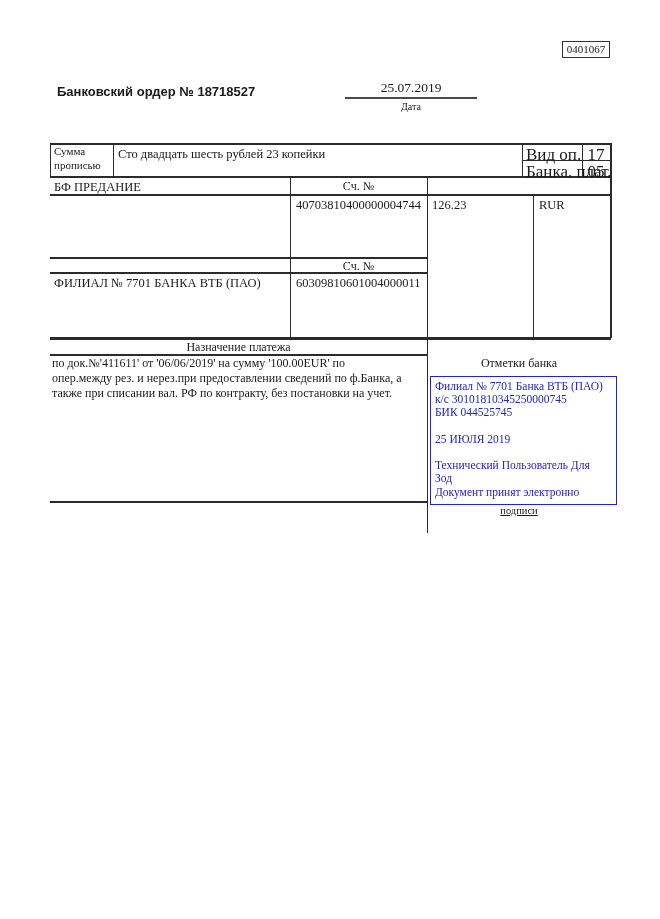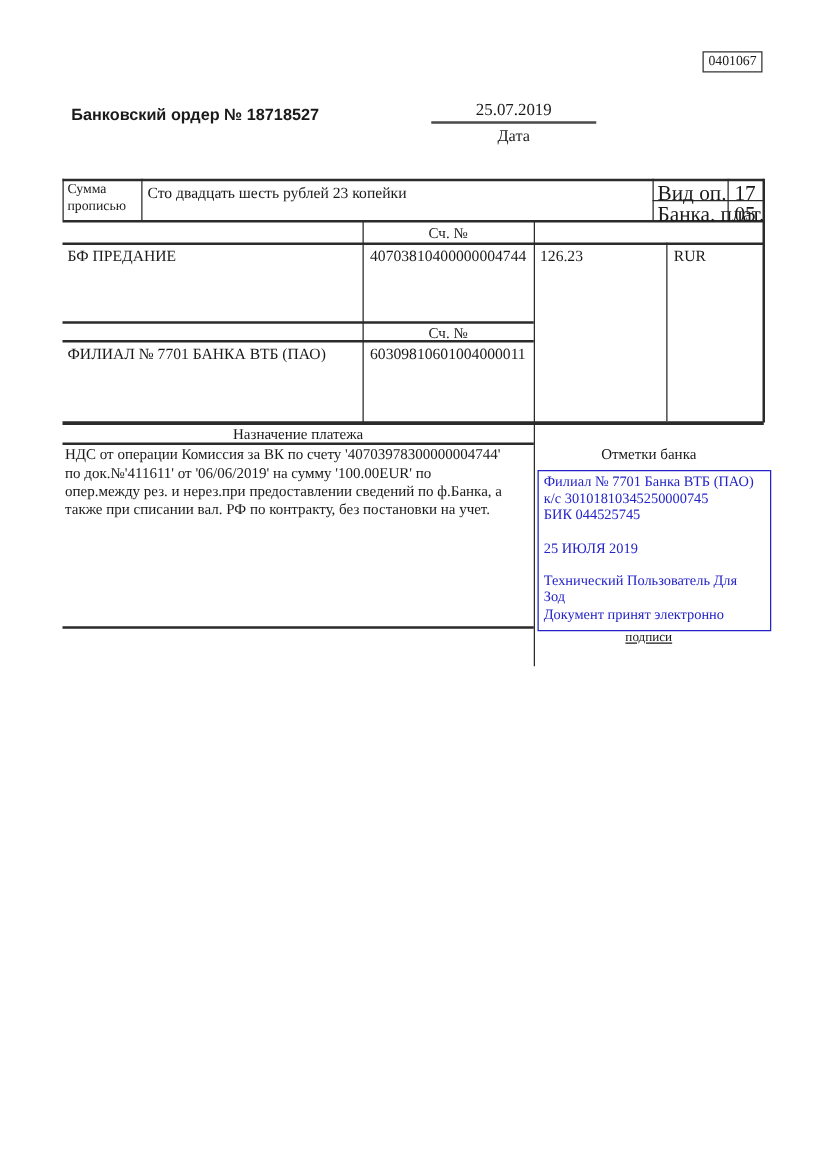--- a/index.html
+++ b/index.html
@@ -12,21 +12,21 @@
   .wrap { white-space:normal; }
   .ctr { text-align:center; }
   .title {
     font-family:"Liberation Sans", sans-serif; font-weight:bold; font-size:13px;
   }
   .formcode {
     position:absolute; left:562px; top:41px; width:46px; height:15px;
     border:1.5px solid #333; font-size:11px; text-align:center; line-height:15px;
   }
   .dateline { position:absolute; left:345px; top:97px; width:132px; height:2px; background:#4a4a4a; }
-  .small { font-size:13px; }
+  .small { font-size:10px; }
   .hdr { font-size:12px; }
   .val { font-size:12.5px; }
   .lbl { font-size:17px; }
   .purpose { position:absolute; left:52px; top:356px; width:376px; font-size:12px; line-height:14.8px; }
   .purpose div { white-space:nowrap; }
   .stamp {
     position:absolute; left:430px; top:376px; width:177px; min-height:121px;
     border:1px solid #2323c8; color:#2323c8; padding:3px 4px;
     font-size:11.5px; line-height:13.2px;
   }
@@ -65,33 +65,32 @@
 
   <div class="txt wrap lbl" style="left:54px; top:145px; width:58px; line-height:13.5px; font-size:11px;">Сумма прописью</div>
   <div class="txt val" style="left:118px; top:147px;">Сто двадцать шесть рублей 23 копейки</div>
   <div class="txt lbl" style="left:526px; top:145px;">Вид оп.</div>
   <div class="txt ctr lbl" style="left:582px; top:145px; width:28px;">17</div>
   <div class="txt lbl" style="left:526px; top:161.5px;">Банка. плат.</div>
   <div class="txt ctr lbl" style="left:582px; top:161.5px; width:28px;">05</div>
 
   <div class="txt ctr hdr" style="left:290px; top:179px; width:137px;">Сч. №</div>
 
-  <div class="txt val" style="left:54px; top:198px;">БФ ПРЕДАНИЕ</div>
+  <div class="txt val" style="left:54px; top:180px;">БФ ПРЕДАНИЕ</div>
   <div class="txt val" style="left:296px; top:198px;">40703810400000004744</div>
   <div class="txt val" style="left:432px; top:198px;">126.23</div>
   <div class="txt val" style="left:539px; top:198px;">RUR</div>
 
   <div class="txt ctr hdr" style="left:290px; top:258.5px; width:137px;">Сч. №</div>
 
   <div class="txt val" style="left:54px; top:276px;">ФИЛИАЛ № 7701 БАНКА ВТБ (ПАО)</div>
   <div class="txt val" style="left:296px; top:276px;">60309810601004000011</div>
 
   <div class="txt ctr hdr" style="left:50px; top:340px; width:377px;">Назначение платежа</div>
   <div class="purpose">
-    <div>НДС от операции Комиссия за ВК по счету '40703978300000004744'</div>
     <div>по док.№'411611' от '06/06/2019' на сумму '100.00EUR' по</div>
     <div>опер.между рез. и нерез.при предоставлении сведений по ф.Банка, а</div>
     <div>также при списании вал. РФ по контракту, без постановки на учет.</div>
   </div>
 
   <div class="txt ctr hdr" style="left:427px; top:356px; width:184px;">Отметки банка</div>
   <div class="stamp" style="color: rgb(35, 35, 200); border-color: rgb(35, 35, 200);">
     <div class="stamp-line">Филиал № 7701 Банка ВТБ (ПАО)</div>
     <div class="stamp-line">к/с 30101810345250000745</div>
     <div class="stamp-line">БИК 044525745</div>

